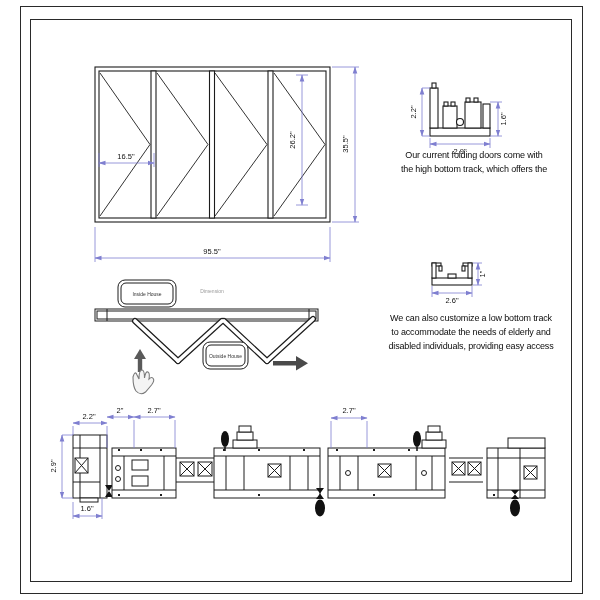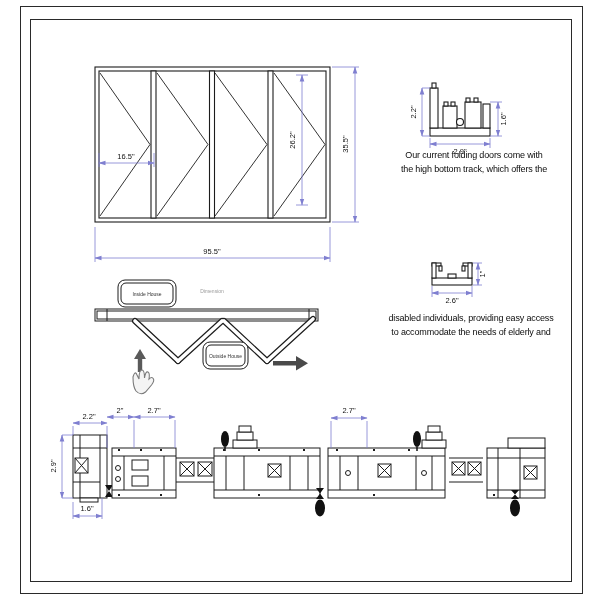--- a/index.html
+++ b/index.html
@@ -172,22 +172,23 @@
     <line x1="58" y1="13" x2="58" y2="35" marker-start="url(#dimS)" marker-end="url(#dimE)"></line>
     <line x1="12" y1="36" x2="12" y2="47"></line>
       <line x1="52" y1="36" x2="52" y2="47"></line>
     <line x1="12" y1="43" x2="52" y2="43" marker-start="url(#dimS)" marker-end="url(#dimE)"></line>
   </g>
   <text class="dimtxt" transform="rotate(-90 65 24)" x="65" y="24" text-anchor="middle">1"</text>
   <text class="dimtxt" x="32" y="53" text-anchor="middle">2.6"</text>
 </svg>
 
 <div class="abs desc" style="left:368px;top:311px;width:206px">
+  <div>We can also customize a low bottom track</div>
+  <div>to accommodate the needs of elderly and</div>
   <div>disabled individuals, providing easy access</div>
-  <div>to accommodate the needs of elderly and</div>
 </div>
 
 <svg class="abs" style="left:28px;top:398px" width="530" height="140" viewBox="0 0 530 140">
 
   <g stroke="#1c1c1c" stroke-width="1" fill="#fff">
     <rect x="45" y="37" width="34" height="63"></rect>
     <line x1="52" y1="37" x2="52" y2="100"></line>
       <line x1="72" y1="37" x2="72" y2="100"></line>
     <line x1="45" y1="50" x2="79" y2="50"></line>
       <line x1="45" y1="84" x2="72" y2="84"></line>

